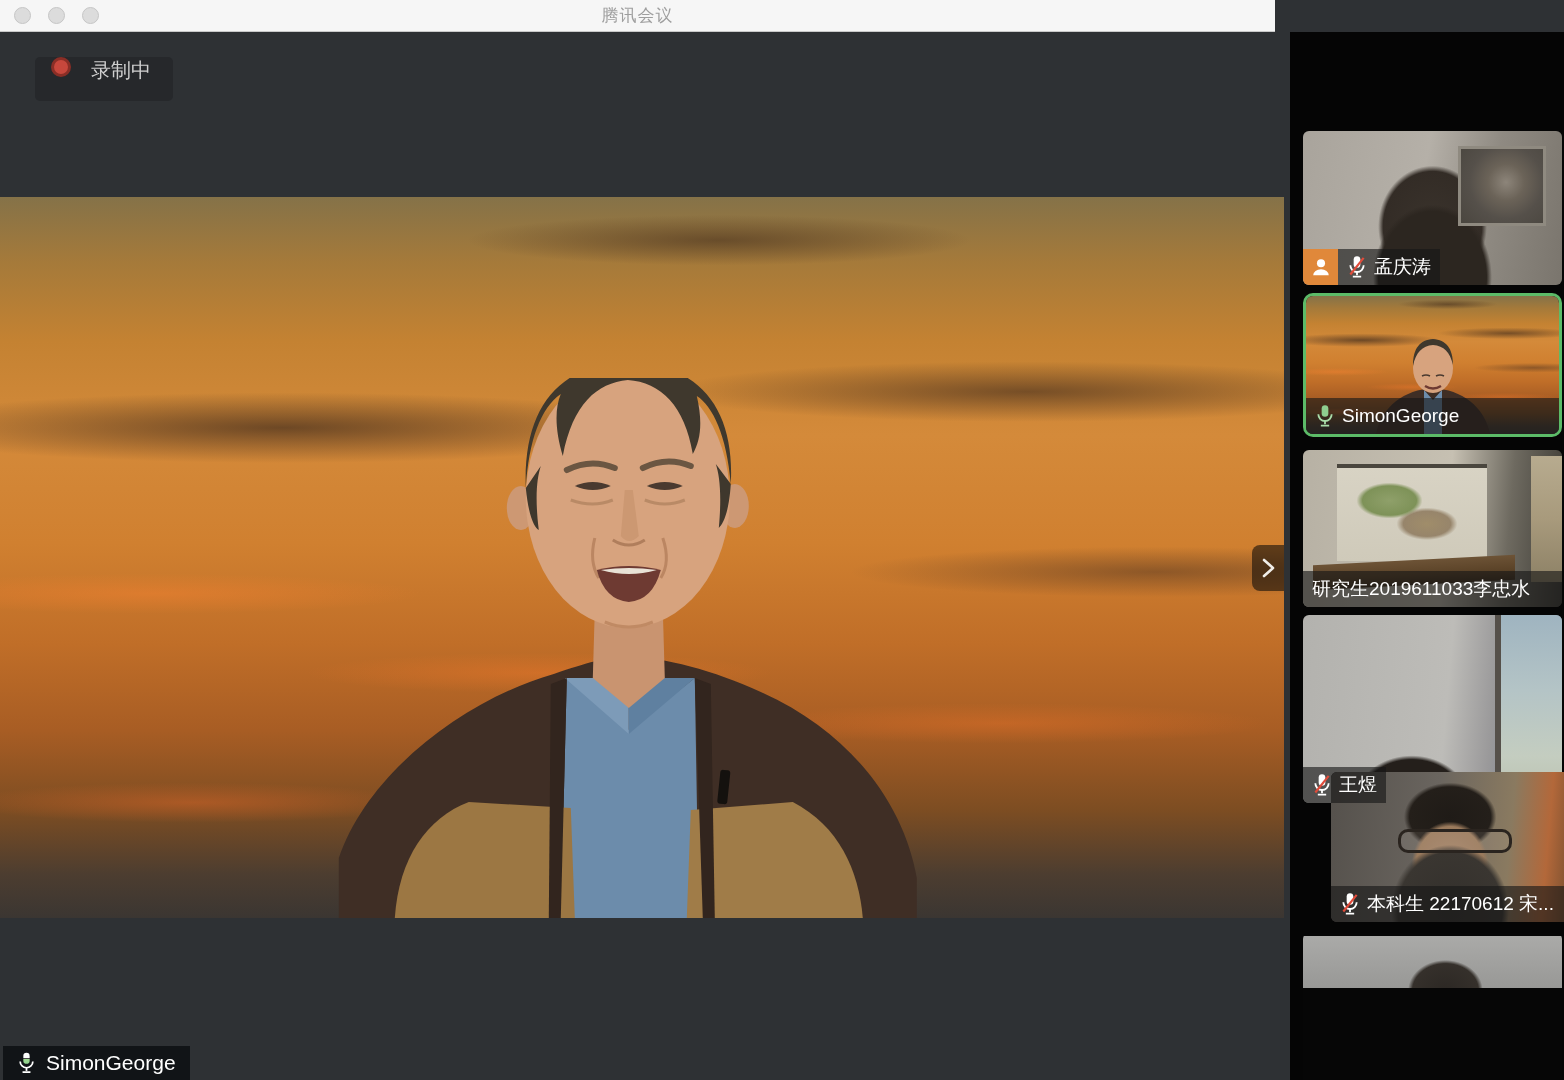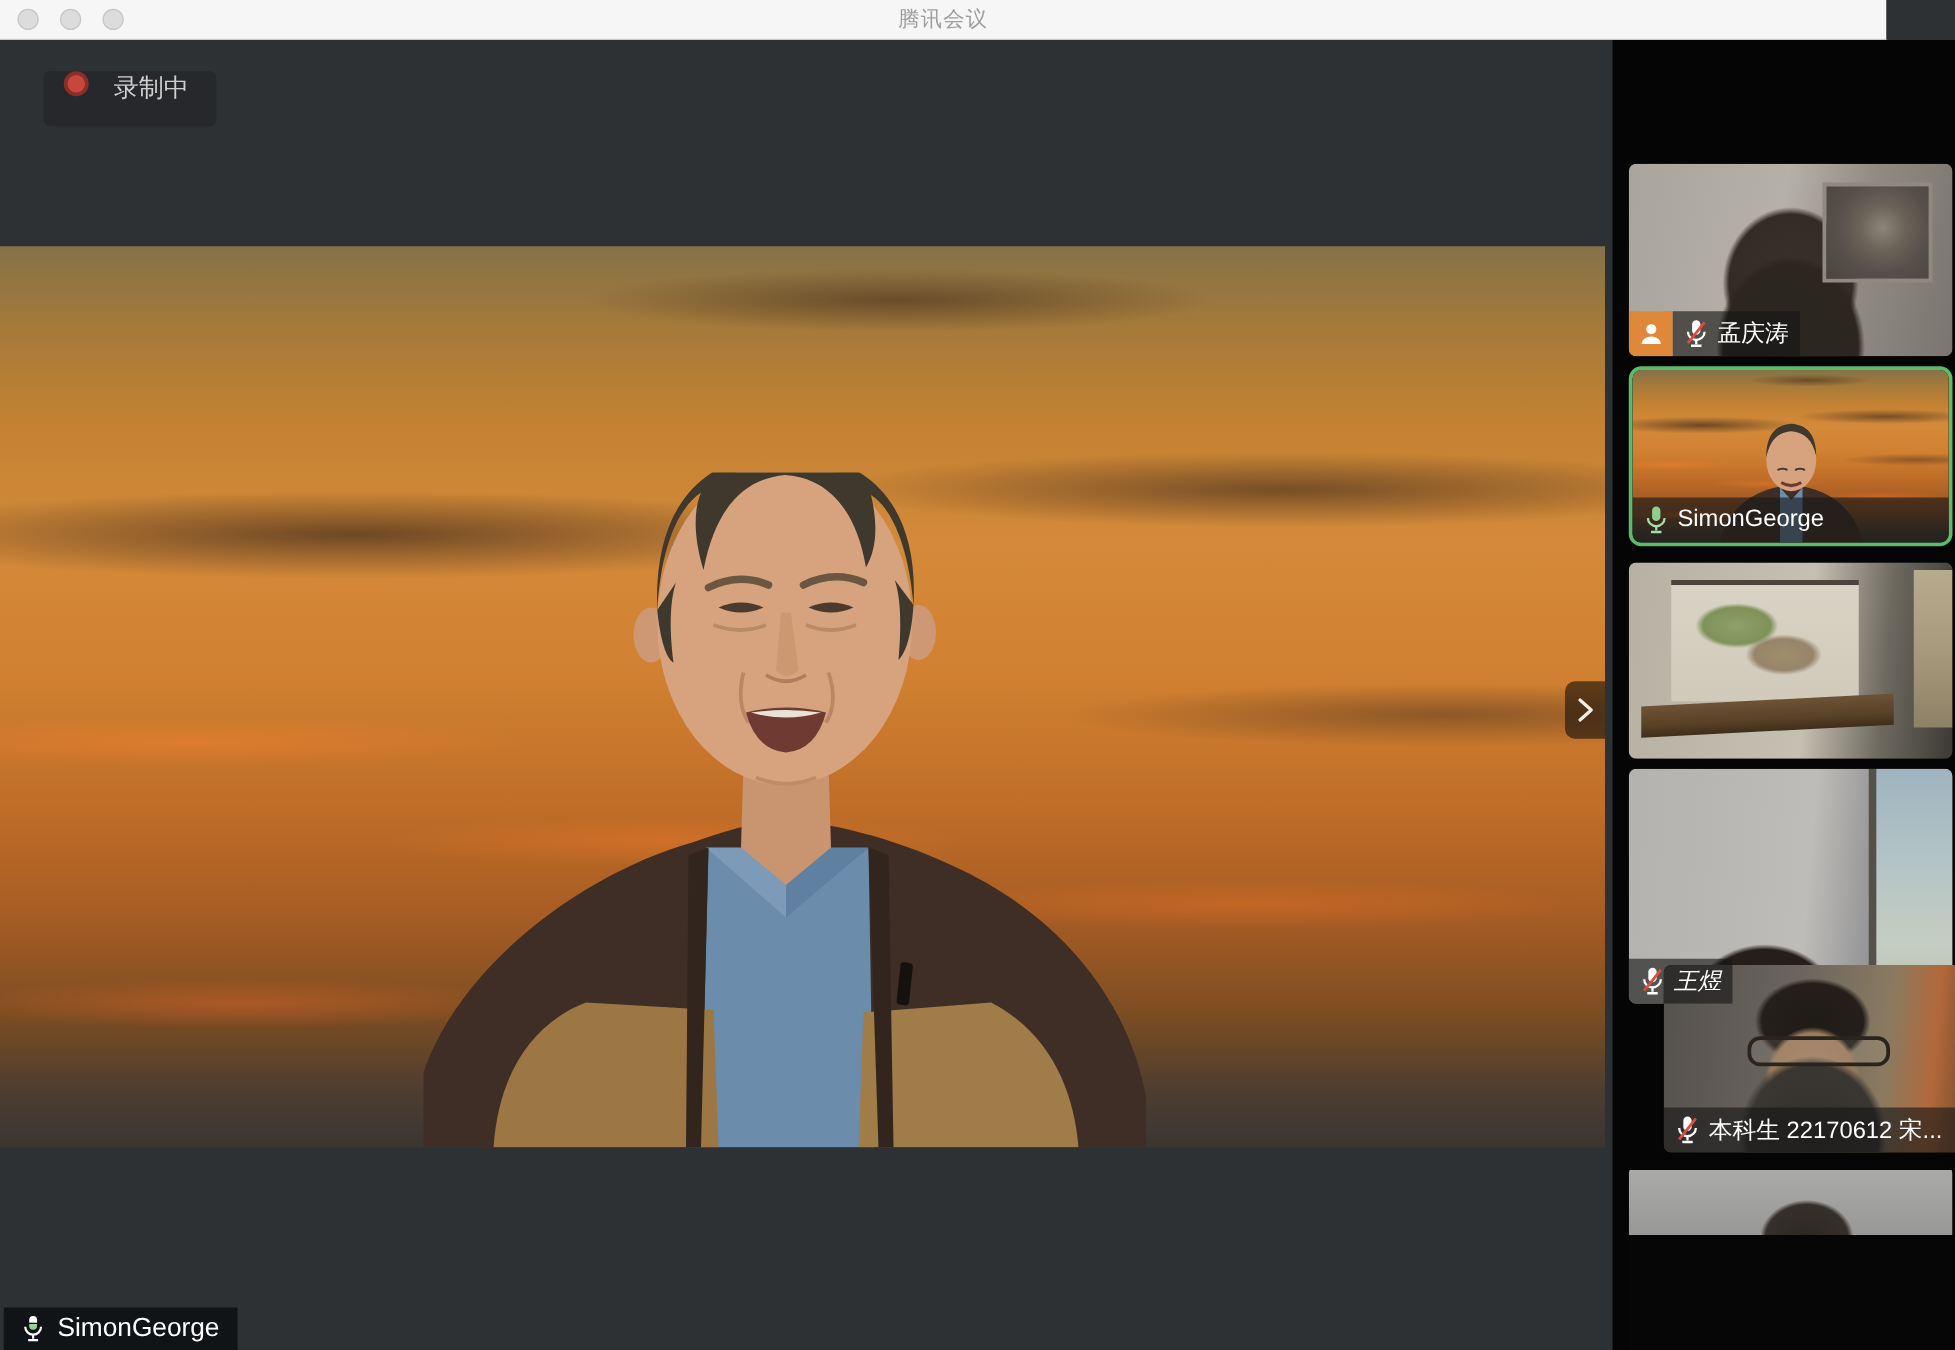--- a/index.html
+++ b/index.html
@@ -1,21 +1,21 @@
 <!DOCTYPE html>
 <html><head>
 <meta charset="utf-8">
 <style>
   html,body{margin:0;padding:0;background:#000;}
   *{box-sizing:border-box;}
   body{font-family:"Liberation Sans","DejaVu Sans",sans-serif;-webkit-font-smoothing:antialiased;}
   #app{position:relative;width:1564px;height:1080px;overflow:hidden;background:#2e3134;}
 
   
-  .titlebar{position:absolute;top:0;left:0;width:1509px;height:32px;background:#f6f6f6;
+  .titlebar{position:absolute;top:0;left:0;width:1275px;height:32px;background:#f6f6f6;
     border-bottom:1px solid #c9c9c9;display:flex;align-items:center;z-index:50;}
   .traffic{position:absolute;left:14px;top:7px;display:flex;gap:17px;}
   .traffic span{width:17px;height:17px;border-radius:50%;background:#dcdcdc;border:1px solid #c6c6c6;display:block;}
   .win-title{width:100%;text-align:center;color:#9e9e9e;font-size:17px;letter-spacing:1px;}
 
   
   .main{position:absolute;top:32px;left:0;width:1284px;height:1048px;background:#2e3134;}
   .rec-badge{position:absolute;top:25px;left:35px;height:44px;min-width:133px;background:#26282b;
     border-radius:5px;display:flex;align-items:flex-start;gap:20px;padding:0 22px 0 16px;}
   .rec-dot{width:20px;height:20px;border-radius:50%;background:#c7473c;border:3px solid #8a2e26;}
@@ -44,21 +44,21 @@
   .collapse-tab{position:absolute;right:0;top:513px;width:32px;height:46px;background:rgba(24,18,12,.62);
     border-radius:8px 0 0 8px;display:flex;align-items:center;justify-content:center;cursor:pointer;z-index:6;}
 
   
   .sidebar{position:absolute;top:32px;left:1290px;width:280px;height:1048px;background:#050505;}
   .thumb{position:absolute;left:13px;width:259px;border-radius:6px;overflow:hidden;background:#111;}
   .thumb .vid{position:absolute;inset:0;}
   .t1{top:99px;height:154px;}
   .t2{top:261px;height:144px;border:3px solid #5cbb68;border-radius:10px;}
   .t3{top:418px;height:157px;}
-  .t4{top:583px;height:188px;font-style:italic;}
+  .t4{top:583px;height:188px;}
   .t5{top:740px;height:150px;margin-left:28px;}
   .t6{top:901px;height:179px;background:#060606;}
 
   .strip{position:absolute;bottom:0;height:36px;background:rgba(22,22,22,.62);
     display:flex;align-items:center;gap:7px;padding:0 9px;z-index:3;}
   .strip.full{left:0;right:0;}
   .strip .pname{color:#fff;font-size:19px;white-space:nowrap;}
   .host-badge{position:absolute;left:0;bottom:0;width:35px;height:36px;background:#e0883a;
     display:flex;align-items:center;justify-content:center;z-index:4;}
 
@@ -245,20 +245,23 @@
         <span class="pname">SimonGeorge</span>
       </div>
     </div>
 
     <div class="thumb t3">
       <div class="vid scene-map">
         <div class="map-sheet"></div>
         <div class="map-sheet2"></div>
         <div class="bench"></div>
       </div>
+      <div class="strip full">
+        <span class="pname">研究生2019611033李忠水</span>
+      </div>
     </div>
 
     <div class="thumb t4">
       <div class="vid scene-wang">
         <div class="window-pane"></div>
       </div>
       <div class="strip" style="left:0;">
         <svg width="20" height="24" viewBox="0 0 24 28">
           <rect x="8" y="1" width="8" height="14" rx="4" fill="#ffffff"></rect>
           <path d="M4 12 a8 8 0 0 0 16 0" fill="none" stroke="#ffffff" stroke-width="2.2"></path>

